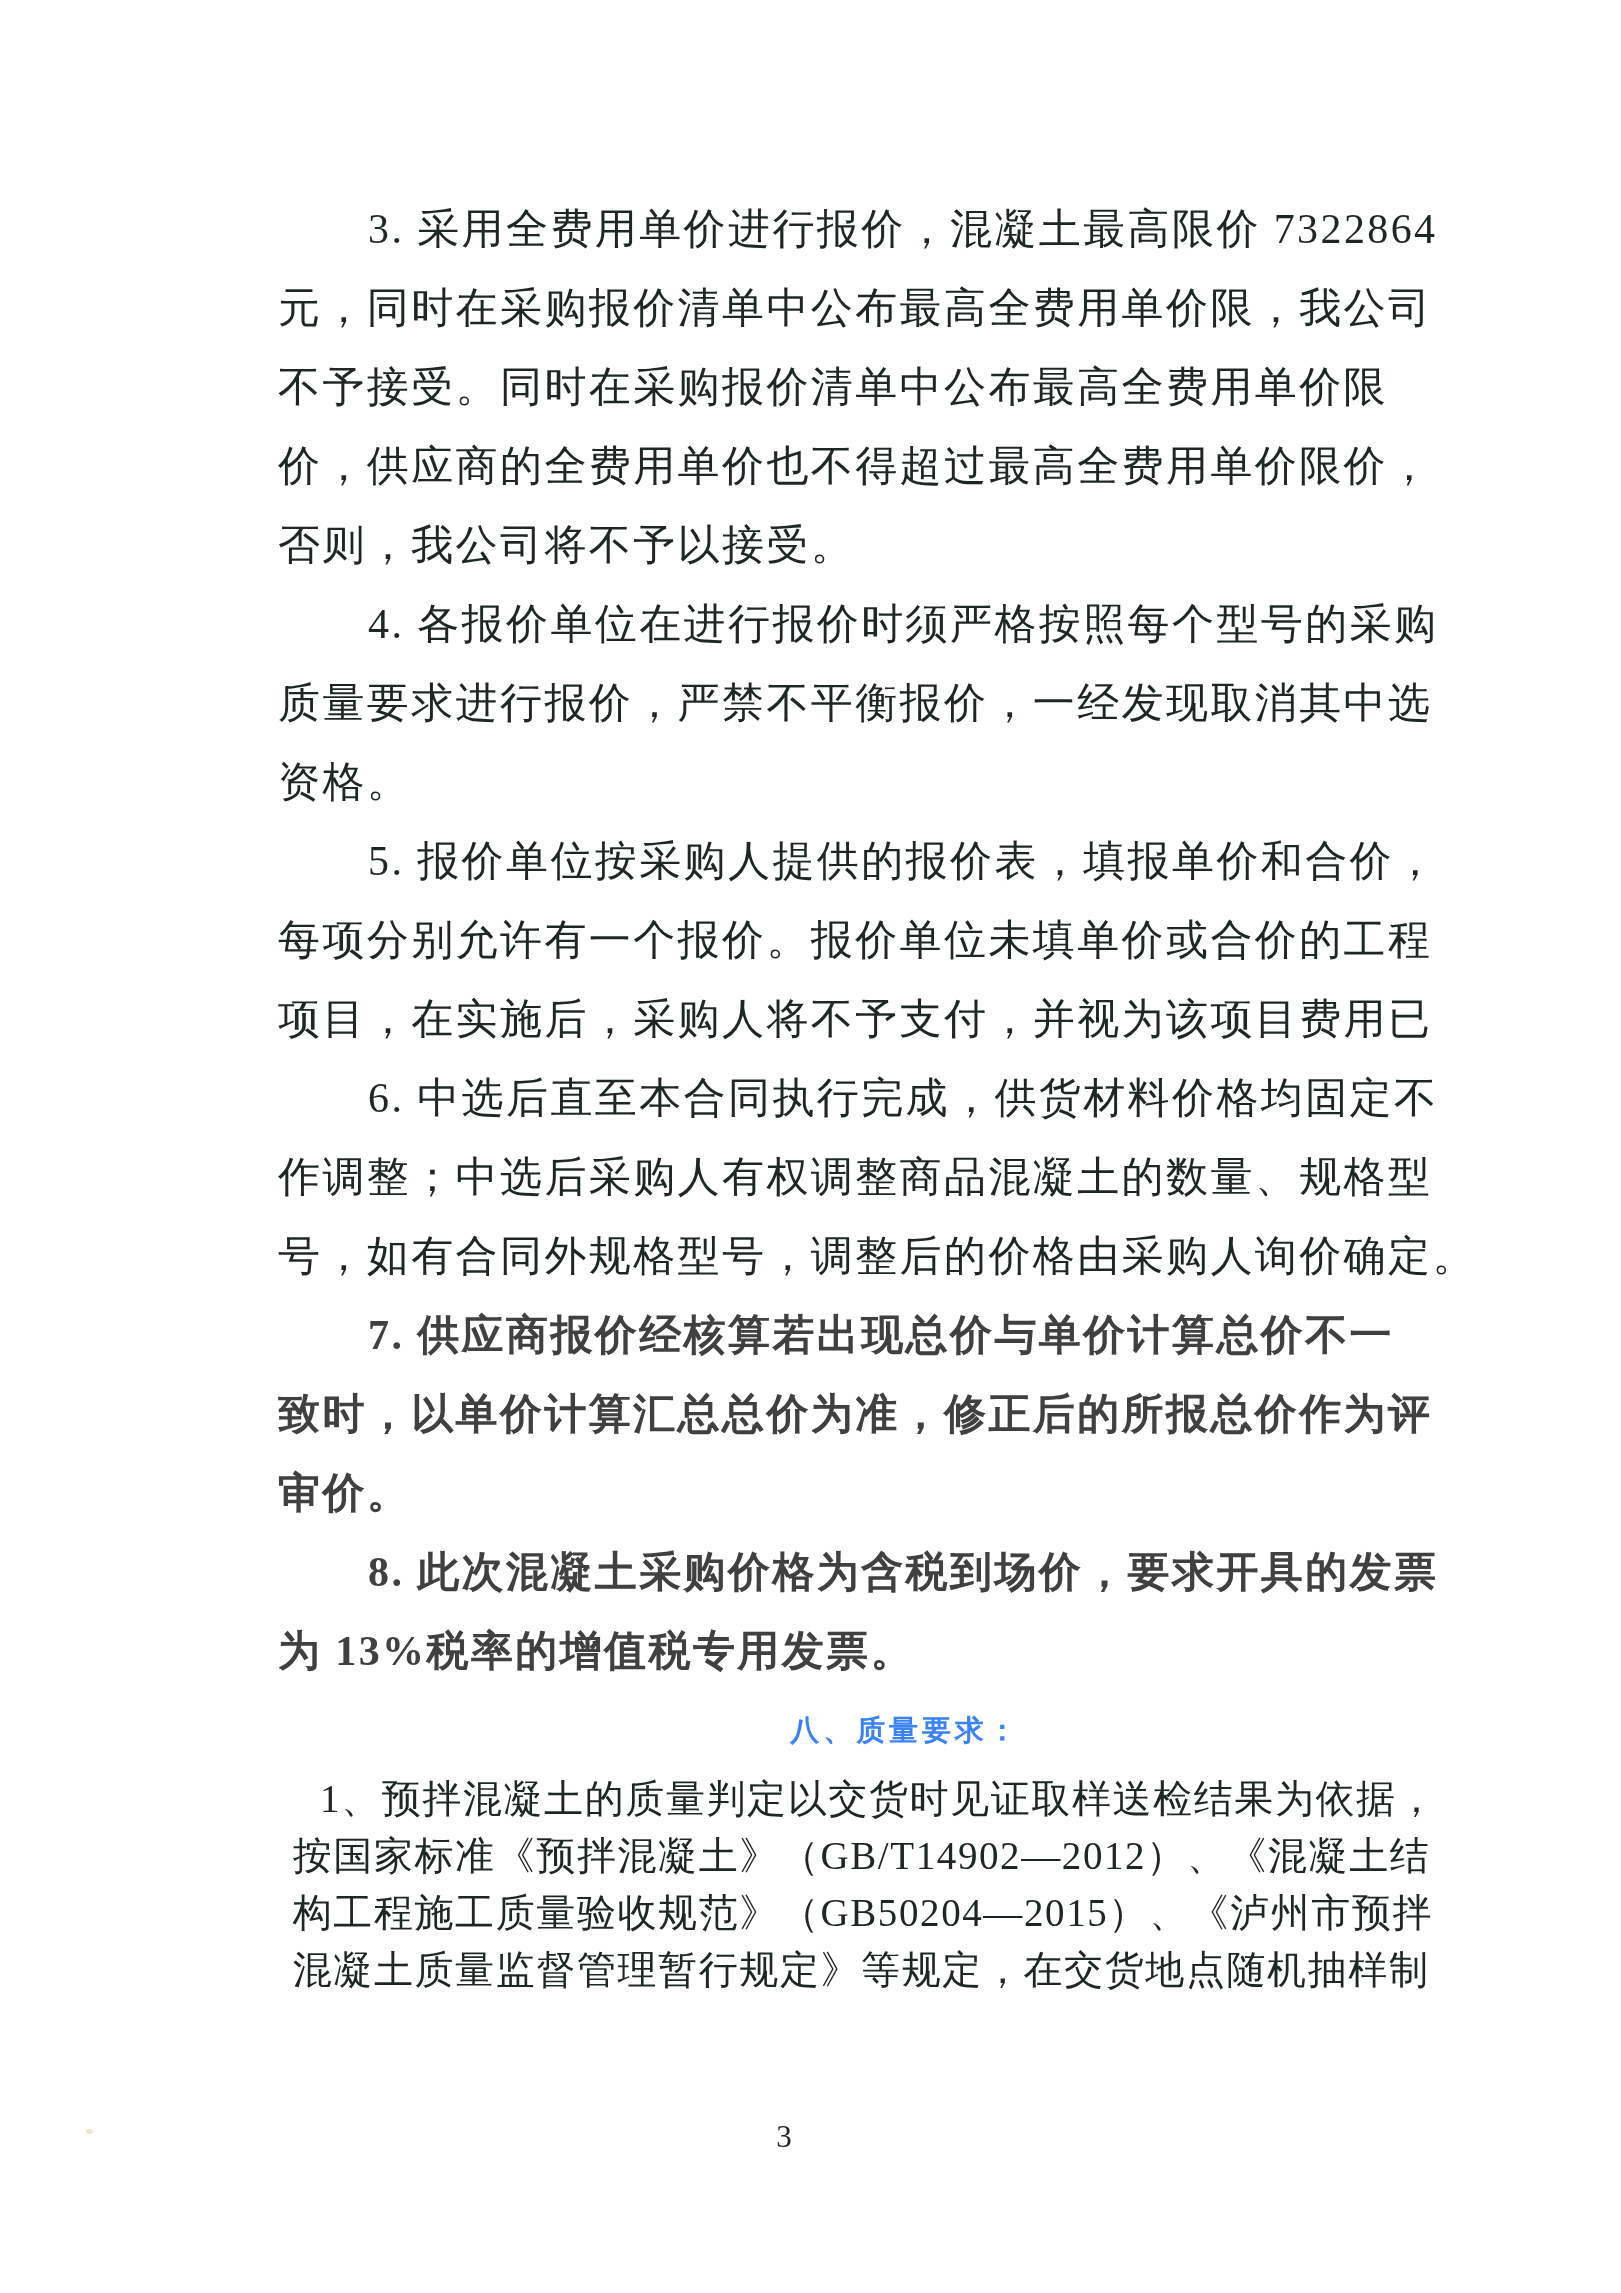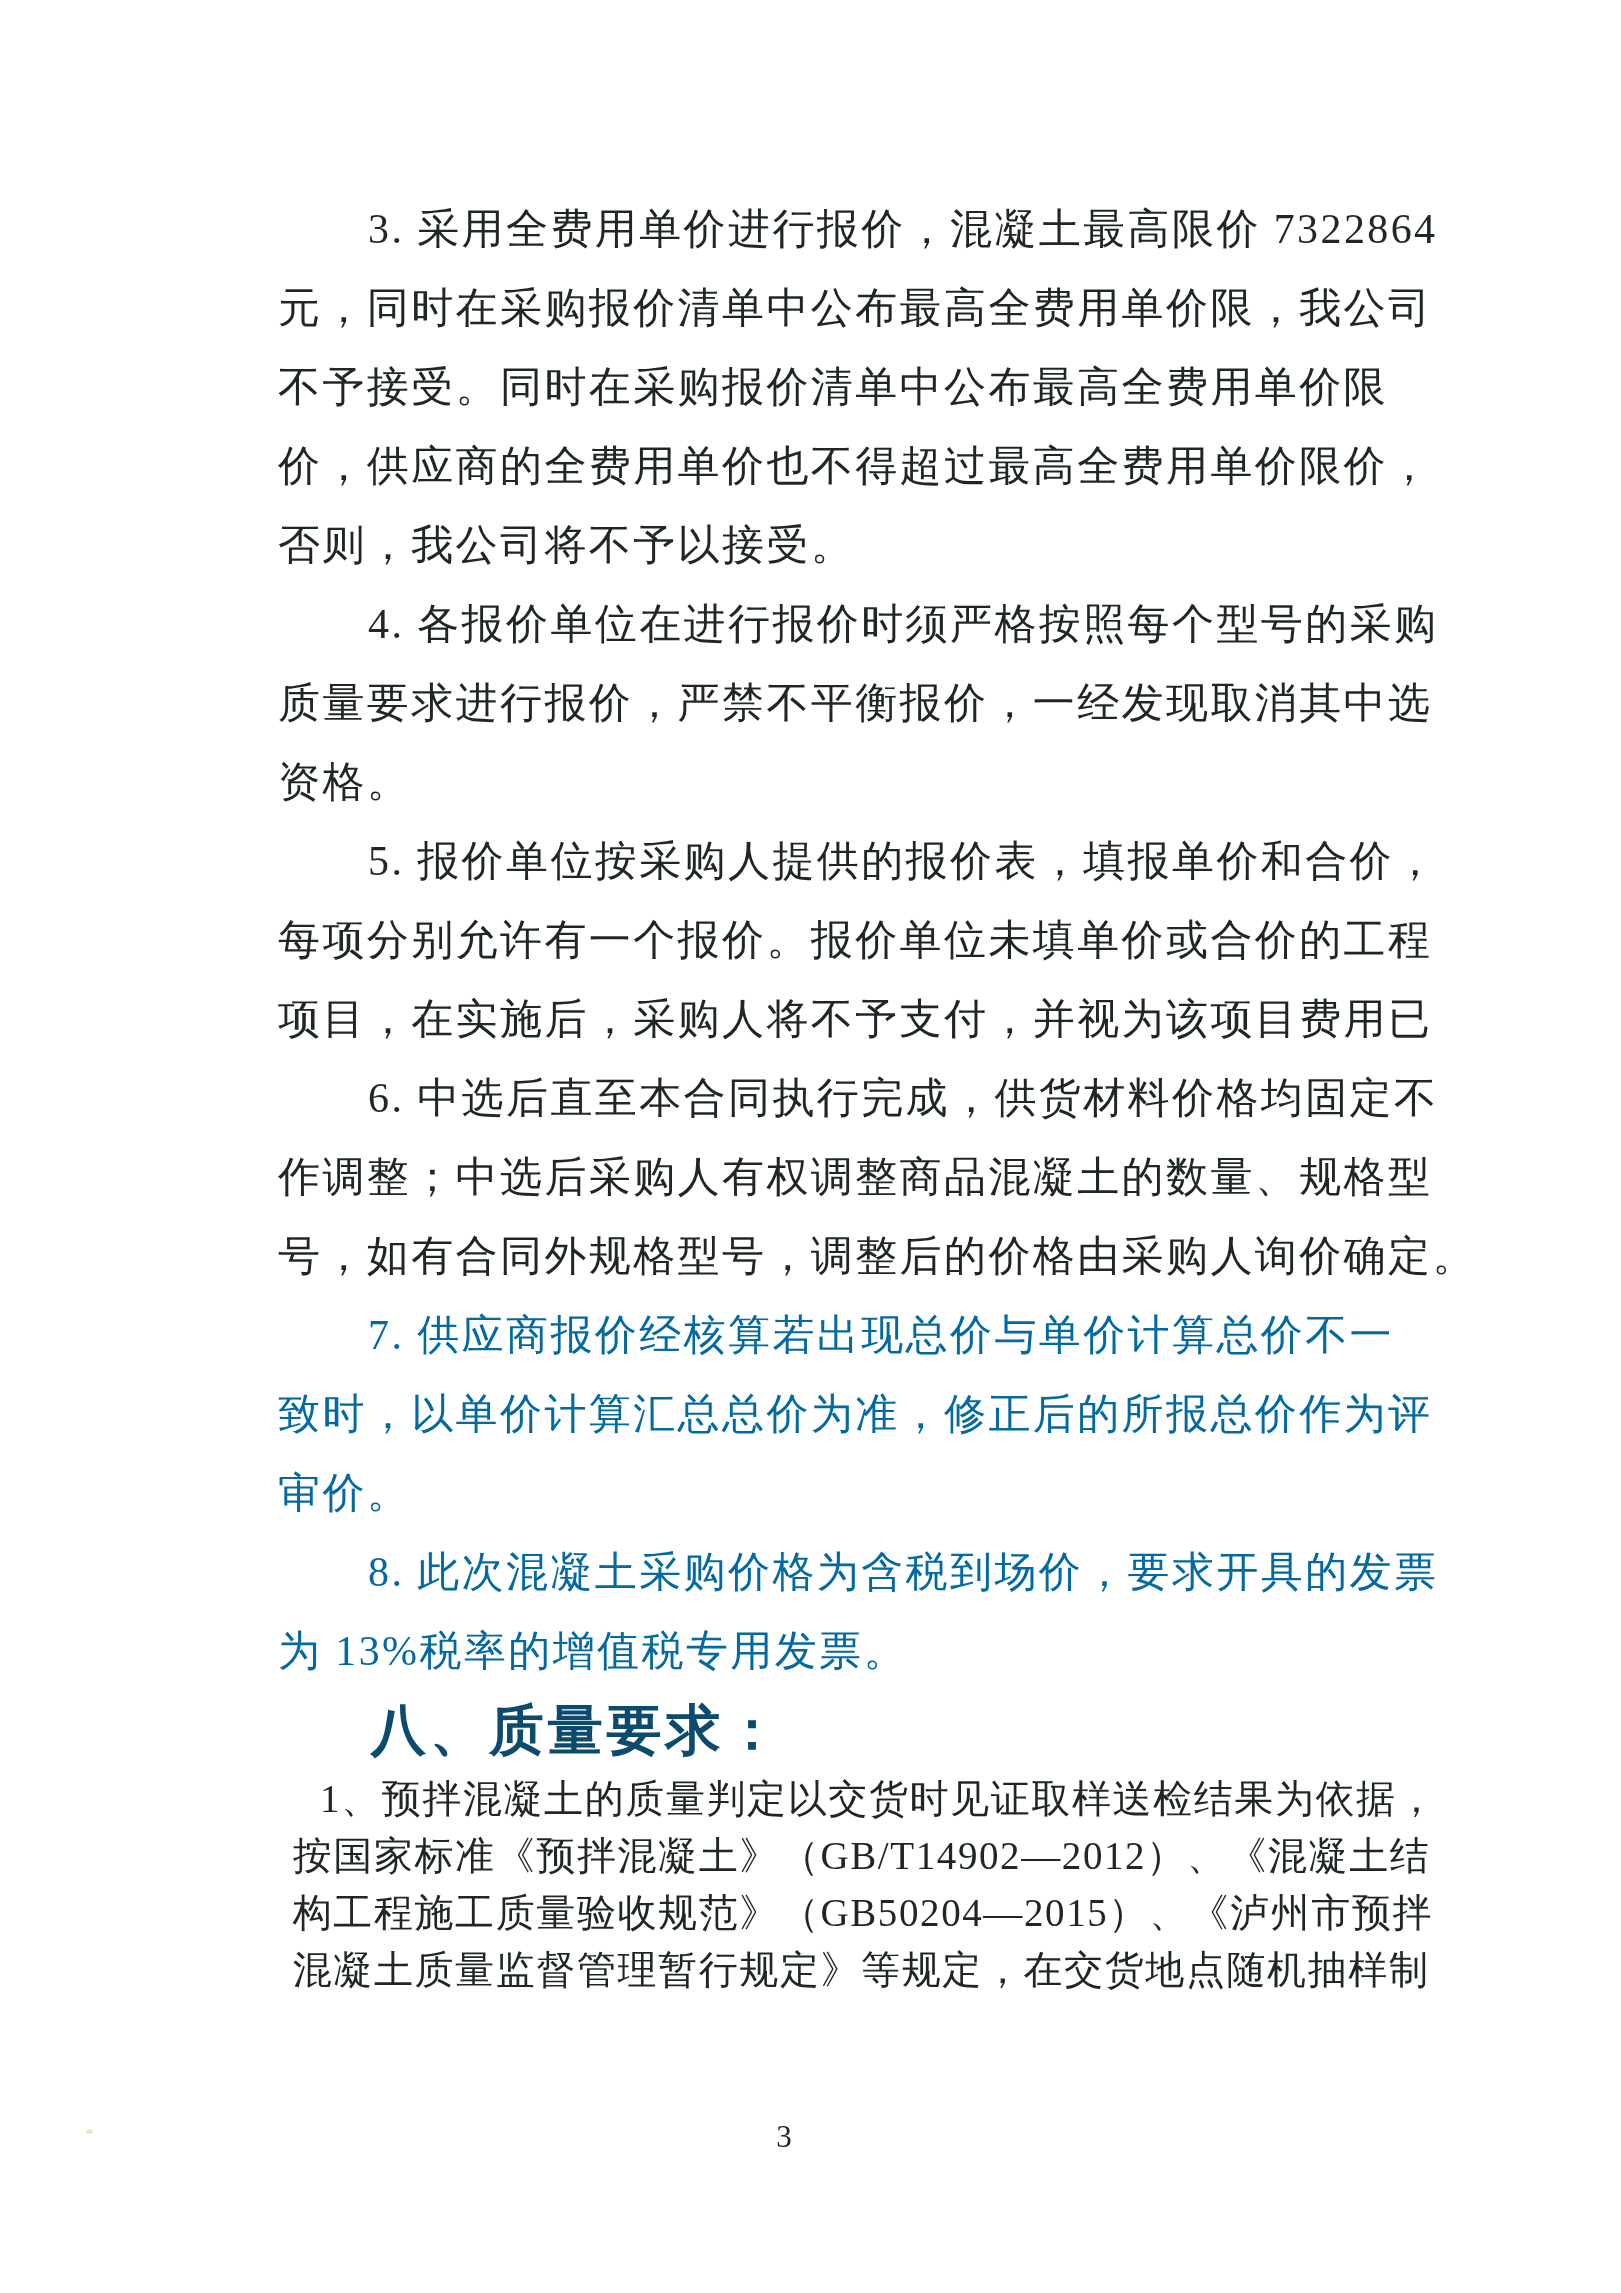--- a/index.html
+++ b/index.html
@@ -31,33 +31,34 @@
   }
   .big .ln {
     font-size: 42px;
     line-height: 79px;
     letter-spacing: 2.4px;
   }
   .big .indent {
     padding-left: 90px;
   }
   .bold .ln {
-    font-weight: 400;
-    color: #0369a1;
+    font-weight: 700;
+    color: #404040;
   }
   .heading {
     margin: 0;
     font-family: "Liberation Sans", sans-serif;
     font-weight: 700;
-    font-size: 55px;
+    font-size: 29px;
     line-height: 79px;
     letter-spacing: 3.9px;
     padding-left: 93px;
-    color: #0c4a6e;
+    color: #3b82f6;
     white-space: nowrap;
+    text-align: center;
   }
   .small .ln {
     font-size: 39px;
     line-height: 57px;
     letter-spacing: 1.6px;
     padding-left: 14.7px;
   }
   .small .indent-sm {
     padding-left: 42px;
   }

